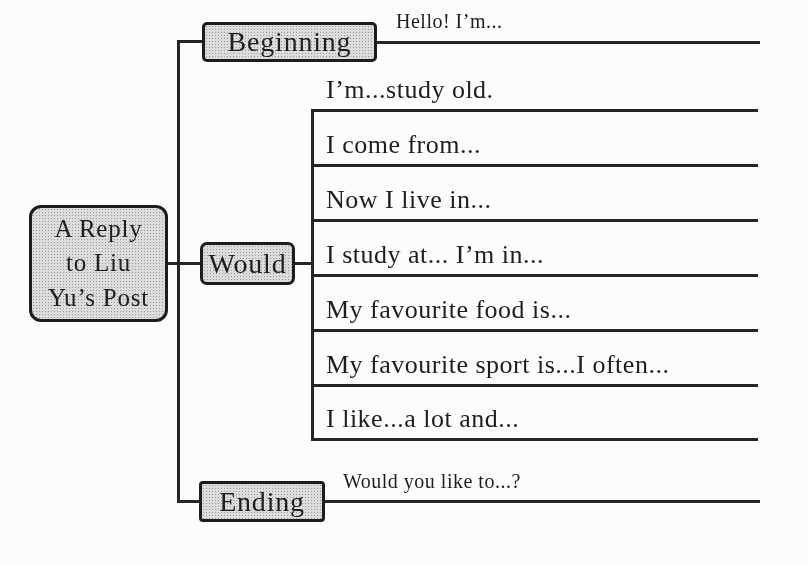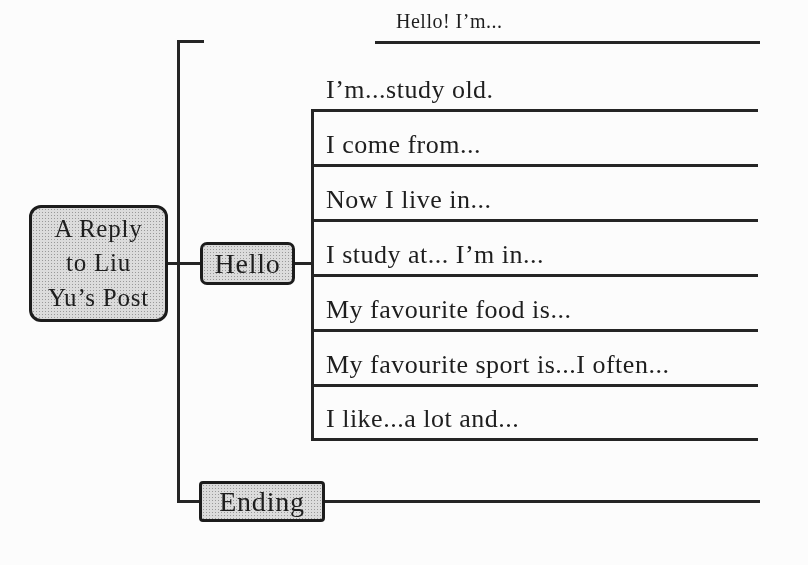--- a/index.html
+++ b/index.html
@@ -80,33 +80,37 @@
   <div class="v-line bracket"></div>
   <div class="h-line line-hello"></div>
   <div class="h-line line-would"></div>
 
   <div class="topic-box box-root">
     <span class="lbl">A Reply
 to Liu
 Yu’s Post</span>
   </div>
 
+  <div class="topic-box box-begin">
+    <span>Beginning</span>
+  </div>
 
   <div class="topic-box box-body">
-    <span>Hello</span>
+    <span>Would</span>
   </div>
 
   <div class="topic-box box-end">
     <span>Ending</span>
   </div>
 
   <div class="free-text txt-hello">Hello! I’m...</div>
 
   <div class="body-item bi-0">I’m...study old.</div>
   <div class="body-item bi-1">I come from...</div>
   <div class="body-item bi-2">Now I live in...</div>
   <div class="body-item bi-4">My favourite food is...</div>
   <div class="body-item bi-3">I study at... I’m in...</div>
   <div class="body-item bi-5">My favourite sport is...I often...</div>
   <div class="body-item bi-6">I like...a lot and...</div>
 
+  <div class="free-text txt-would">Would you like to...?</div>
 
 </div>
 
 </body></html>

